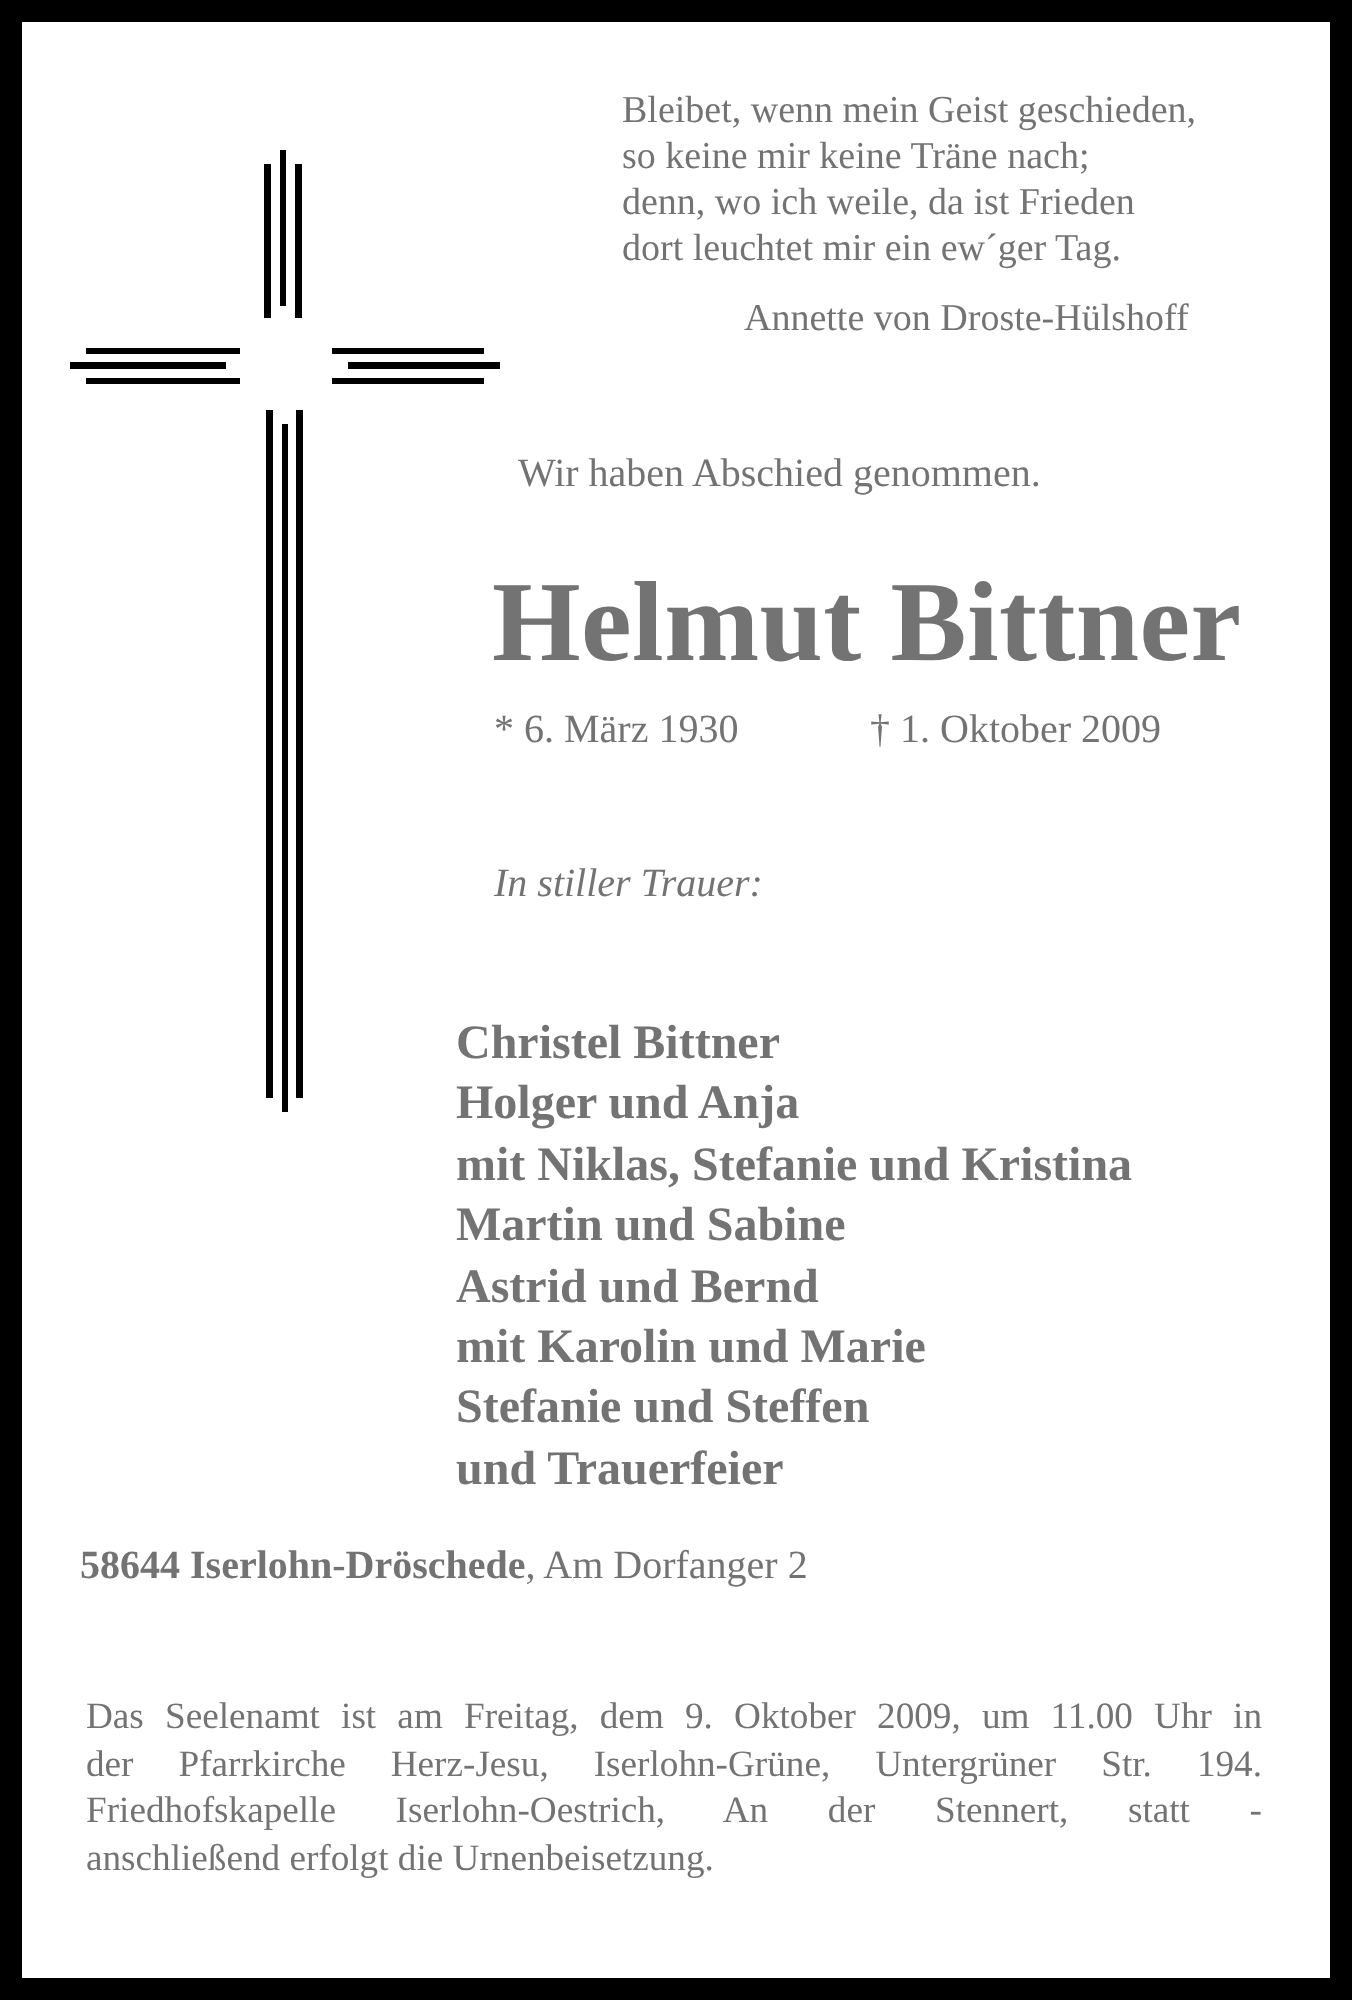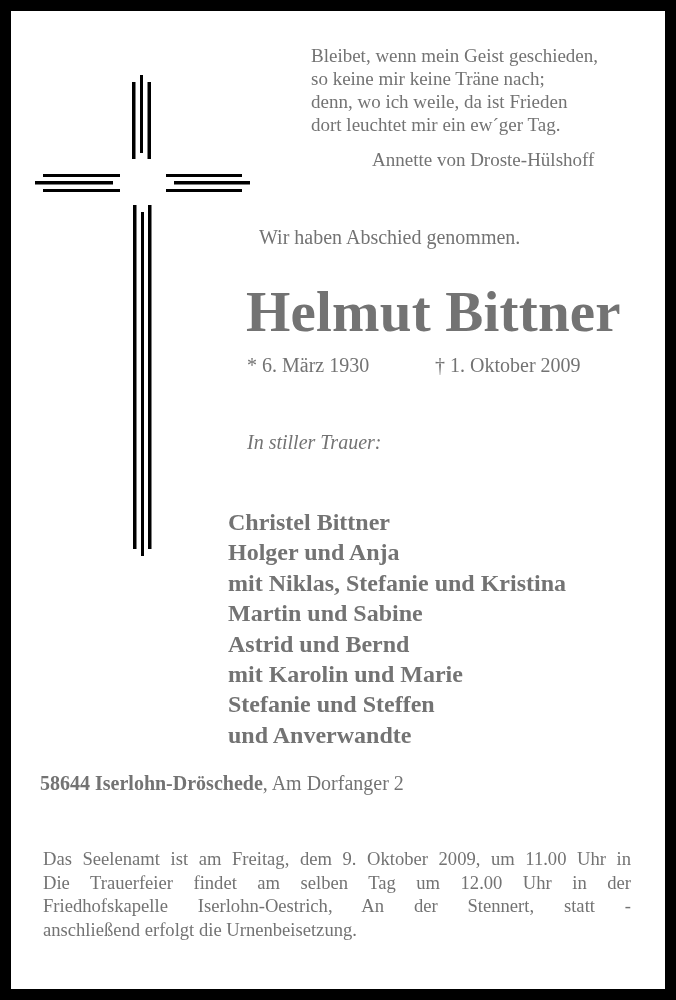--- a/index.html
+++ b/index.html
@@ -76,25 +76,25 @@
 <div class="abs serif mourning">In stiller Trauer:</div>
 
 <div class="abs serif family">
   <span class="member">Christel Bittner</span>
   <span class="member">Holger und Anja</span>
   <span class="member">mit Niklas, Stefanie und Kristina</span>
   <span class="member">Martin und Sabine</span>
   <span class="member">Astrid und Bernd</span>
   <span class="member">mit Karolin und Marie</span>
   <span class="member">Stefanie und Steffen</span>
-  <span class="member">und Anverwandte</span>
+  <span class="member">und Trauerfeier</span>
 </div>
 
 <div class="abs serif address">
   <span class="bold">58644 Iserlohn-Dröschede</span><span>, Am Dorfanger 2</span>
 </div>
 
 <div class="abs serif service">
   <span class="sline">Das Seelenamt ist am Freitag, dem 9. Oktober 2009, um 11.00 Uhr in</span>
-  <span class="sline">Die Trauerfeier findet am selben Tag um 12.00 Uhr in der</span>
+  <span class="sline">der Pfarrkirche Herz-Jesu, Iserlohn-Grüne, Untergrüner Str. 194.</span>
   <span class="sline">Friedhofskapelle Iserlohn-Oestrich, An der Stennert, statt -</span>
   <span class="sline last">anschließend erfolgt die Urnenbeisetzung.</span>
 </div>
 
 </body></html>

